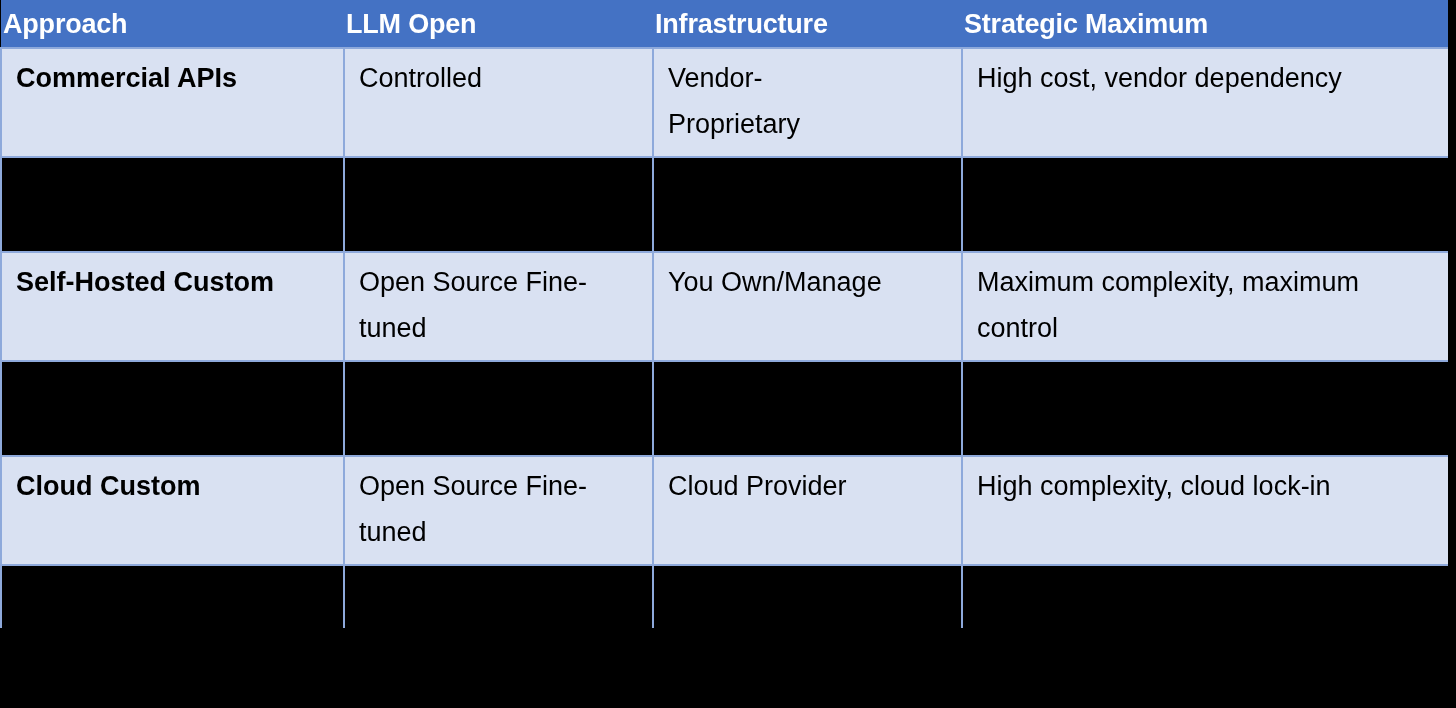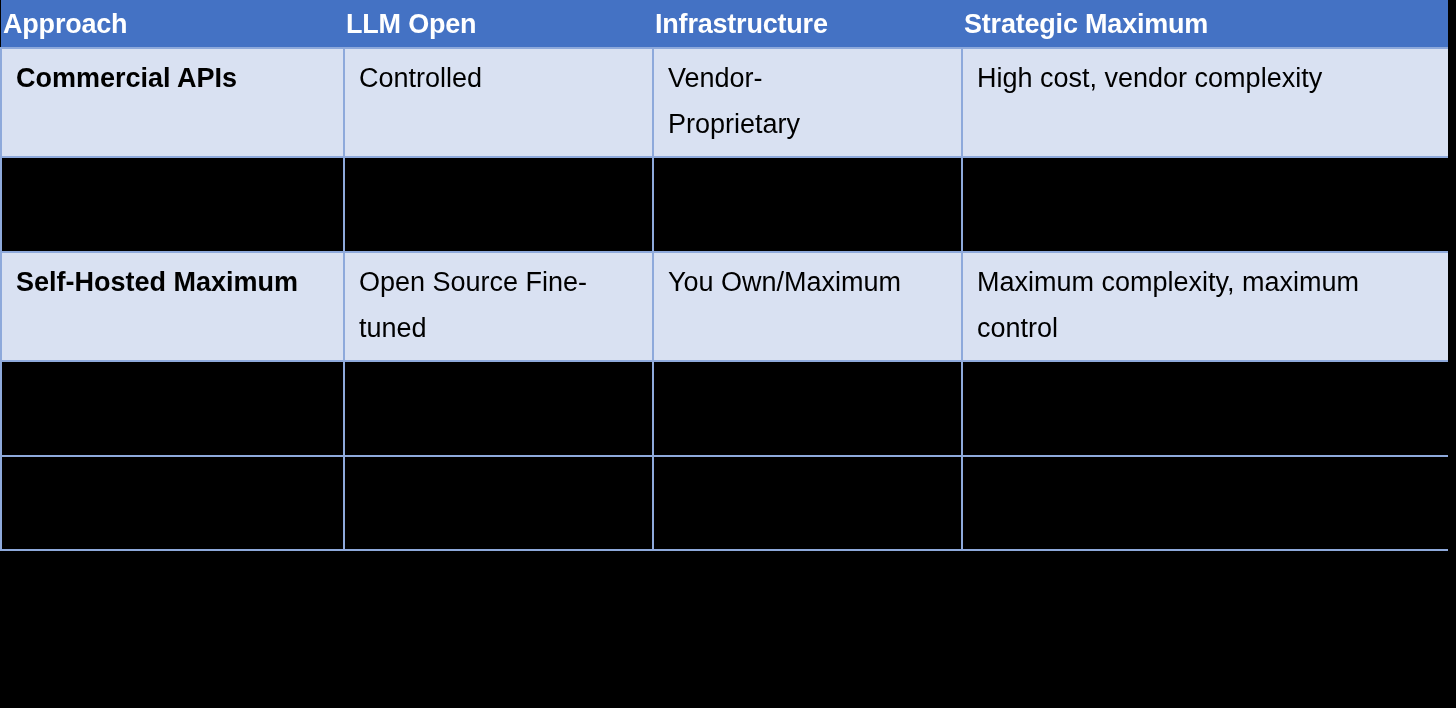--- a/index.html
+++ b/index.html
@@ -142,60 +142,66 @@
       </tr>
     </thead>
 
     <tbody>
 
       <tr class="data-row" style="height:100px">
         <td class="data-cell first-col">Commercial APIs</td>
         <td class="data-cell">Controlled</td>
         <td class="data-cell" style="white-space:pre-line">Vendor-
 Proprietary</td>
-        <td class="data-cell">High cost, vendor complexity</td>
+        <td class="data-cell">High cost, vendor dependency</td>
       </tr>
 
       <tr class="redacted-row" style="height:95px">
         <td class="redacted-cell">
             <span class="mask"></span>
           </td>
         <td class="redacted-cell">
             <span class="mask"></span>
           </td>
         <td class="redacted-cell">
             <span class="mask"></span>
           </td>
         <td class="redacted-cell">
             <span class="mask"></span>
           </td>
       </tr>
 
       <tr class="data-row" style="height:96px">
-        <td class="data-cell first-col">Self-Hosted Maximum</td>
+        <td class="data-cell first-col">Self-Hosted Custom</td>
         <td class="data-cell">Open Source Fine-tuned</td>
-        <td class="data-cell">You Own/Maximum</td>
+        <td class="data-cell">You Own/Manage</td>
         <td class="data-cell">Maximum complexity, maximum control</td>
       </tr>
 
       <tr class="redacted-row" style="height:95px">
         <td class="redacted-cell">
             <span class="mask"></span>
           </td>
         <td class="redacted-cell">
             <span class="mask"></span>
           </td>
         <td class="redacted-cell">
             <span class="mask"></span>
           </td>
         <td class="redacted-cell">
             <span class="mask"></span>
           </td>
       </tr>
 
+      <tr class="data-row" style="height:96px">
+        <td class="data-cell first-col">Cloud Custom</td>
+        <td class="data-cell">Open Source Fine-tuned</td>
+        <td class="data-cell">Cloud Provider</td>
+        <td class="data-cell">High complexity, cloud lock-in</td>
+      </tr>
 
       <tr class="redacted-row" style="height:94px">
         <td class="redacted-cell">
             <span class="mask"></span>
           </td>
         <td class="redacted-cell">
             <span class="mask"></span>
           </td>
         <td class="redacted-cell">
             <span class="mask"></span>

